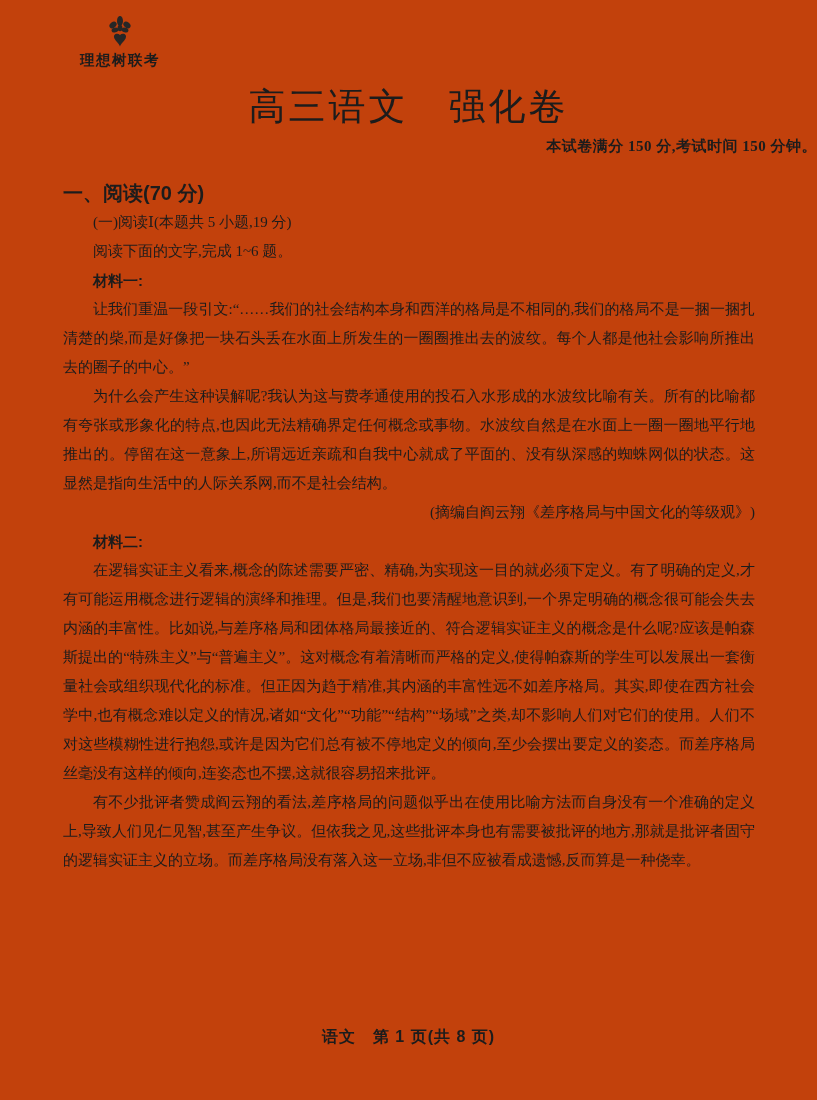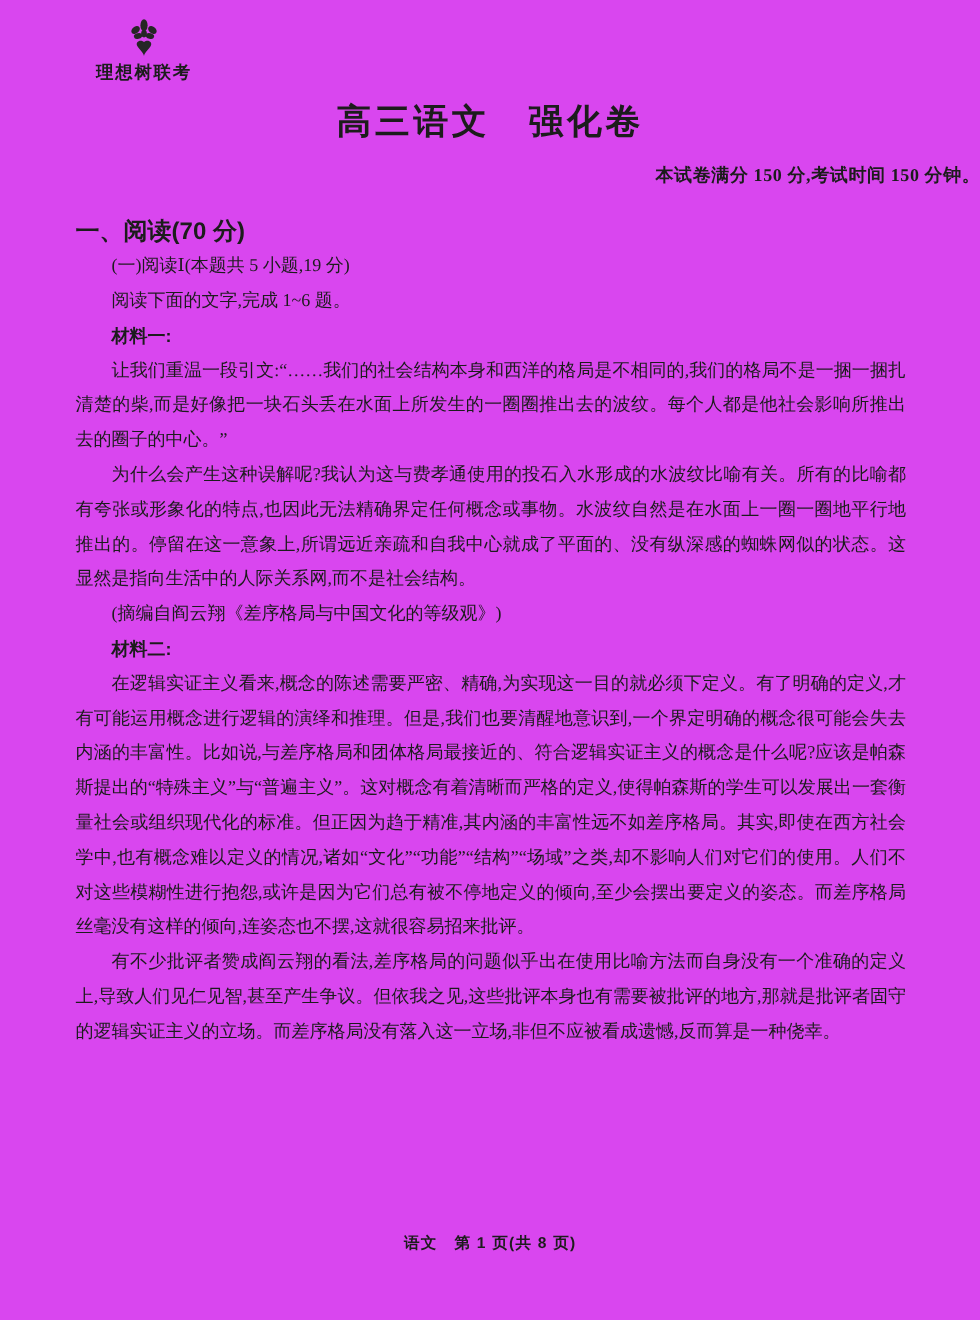--- a/index.html
+++ b/index.html
@@ -4,21 +4,21 @@
 <style>
   html, body {
     margin: 0;
     padding: 0;
     background: #ffffff;
   }
   .page {
     position: relative;
     width: 817px;
     height: 1100px;
-    background: #d946ef;
+    background: #c2410c;
     color: #1c1c1c;
     font-family: "Liberation Serif", "DejaVu Serif", serif;
     overflow: hidden;
   }
 
   
   .logo {
     position: absolute;
     top: 14px;
     left: 72px;
@@ -35,22 +35,22 @@
     white-space: nowrap;
   }
 
   
   .paper-title {
     position: absolute;
     top: 82px;
     left: 0;
     right: 0;
     text-align: center;
-    font-size: 29px;
-    font-weight: bold;
+    font-size: 37px;
+    font-weight: normal;
     letter-spacing: 3px;
   }
   .paper-subtitle {
     position: absolute;
     top: 137px;
     left: 0;
     right: 0;
     text-align: right;
     font-size: 15px;
     font-weight: bold;
@@ -82,33 +82,33 @@
     font-family: "Liberation Sans", "DejaVu Sans", sans-serif;
     font-weight: bold;
     font-size: 15px;
   }
   p.body-para {
     margin: 0;
     text-indent: 2em;
   }
   .attribution {
     text-indent: 0;
-    text-align: left;
+    text-align: right;
   }
 
   
   .page-footer {
     position: absolute;
     top: 1027px;
     left: 0;
     right: 0;
     text-align: center;
     font-family: "Liberation Sans", "DejaVu Sans", sans-serif;
     font-weight: bold;
-    font-size: 13px;
+    font-size: 16px;
     letter-spacing: 1px;
   }
 </style>
 </head>
 <body>
 
 <div class="page">
 
   <div class="logo">
     <span class="logo-icon">

